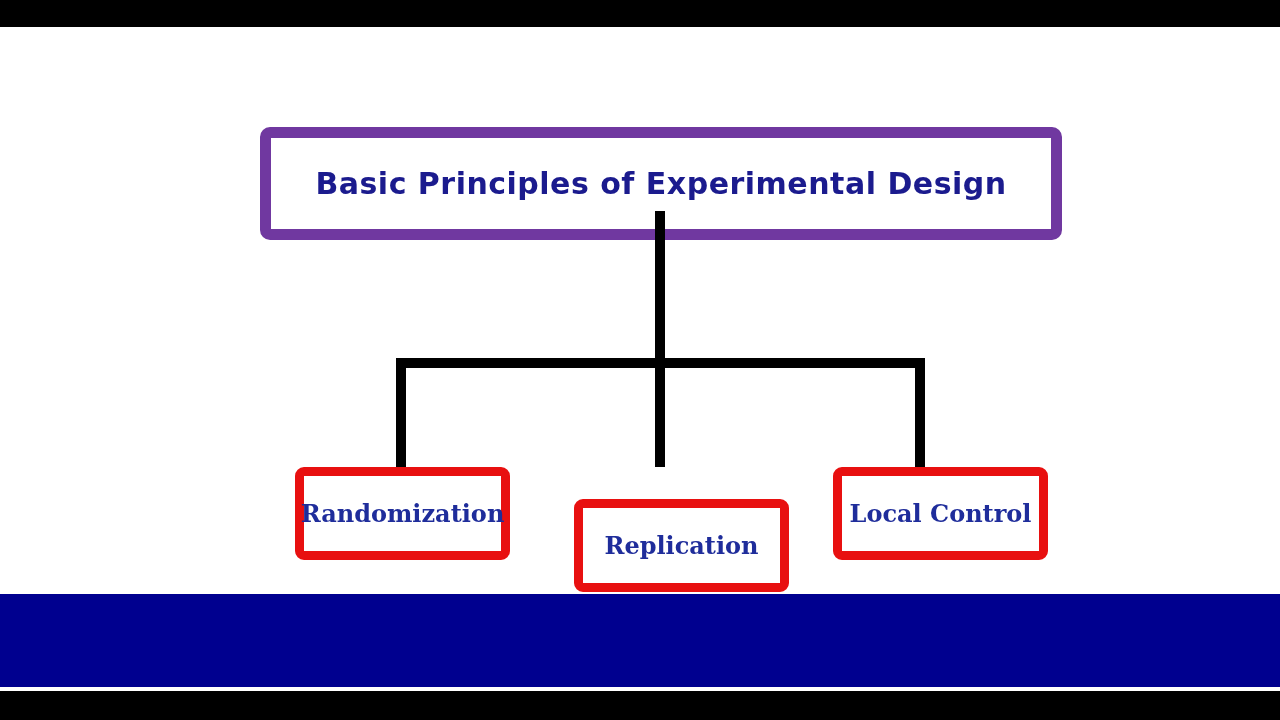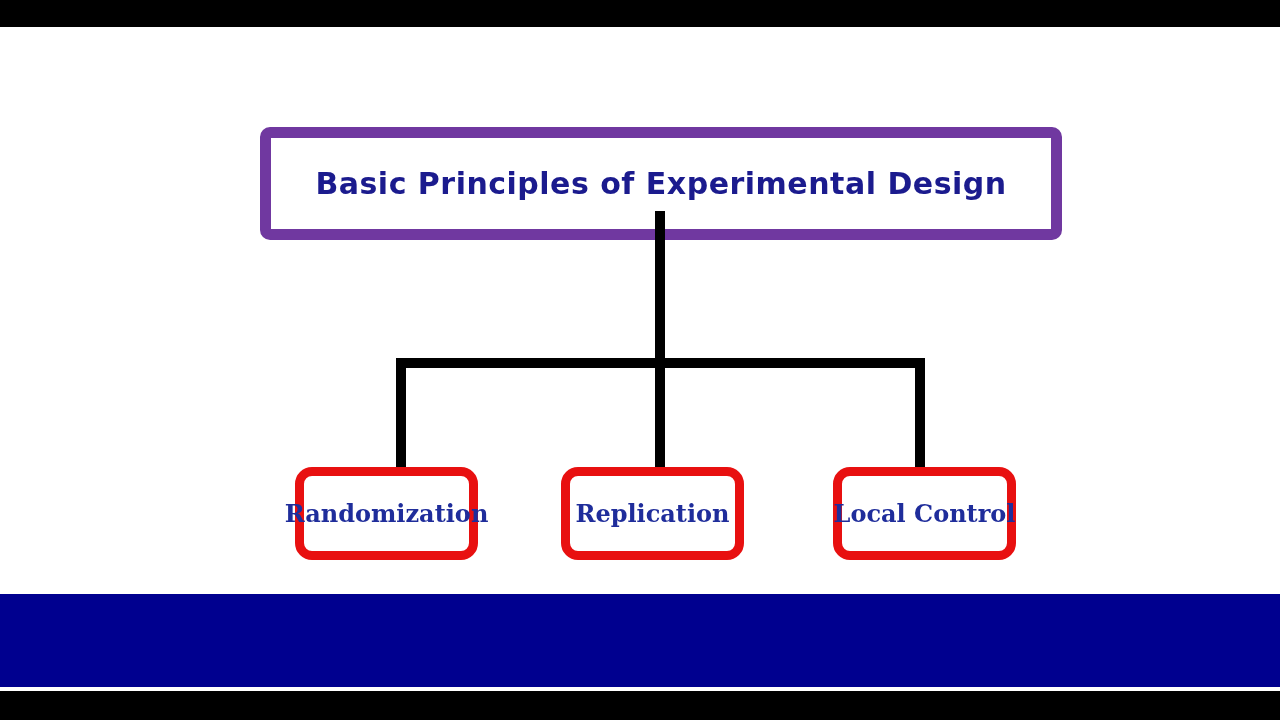--- a/index.html
+++ b/index.html
@@ -38,29 +38,29 @@
     letter-spacing:0.5px;
     font-family:"DejaVu Sans", sans-serif;
     white-space:nowrap;
   }
   .connector{position:absolute;background:var(--connector);}
   .conn-center-v{left:655px;top:211px;width:10px;height:256px;}
   .conn-h{left:396px;top:358px;width:529px;height:10px;}
   .conn-left-v{left:396px;top:358px;width:10px;height:109px;}
   .conn-right-v{left:915px;top:358px;width:10px;height:109px;}
   .node{
-    position:absolute;top:467px;width:183px;height:93px;
+    position:absolute;top:467px;width:215px;height:93px;
     box-sizing:border-box;
     border:9px solid var(--child-border);
-    border-radius:17px;
+    border-radius:9px;
     background:#ffffff;
     display:flex;align-items:center;justify-content:center;
   }
   .node-1{left:295px;}
-  .node-2{left:561px;}
+  .node-2{left:574px;margin-top:32px;}
   .node-3{left:833px;}
   .node-label{
     font-family:"DejaVu Serif", serif;
     font-weight:bold;
     font-size:24px;
     color:var(--label-text);
     white-space:nowrap;
   }
   .footer-band{
     position:absolute;left:0;top:594px;width:1280px;height:93px;

